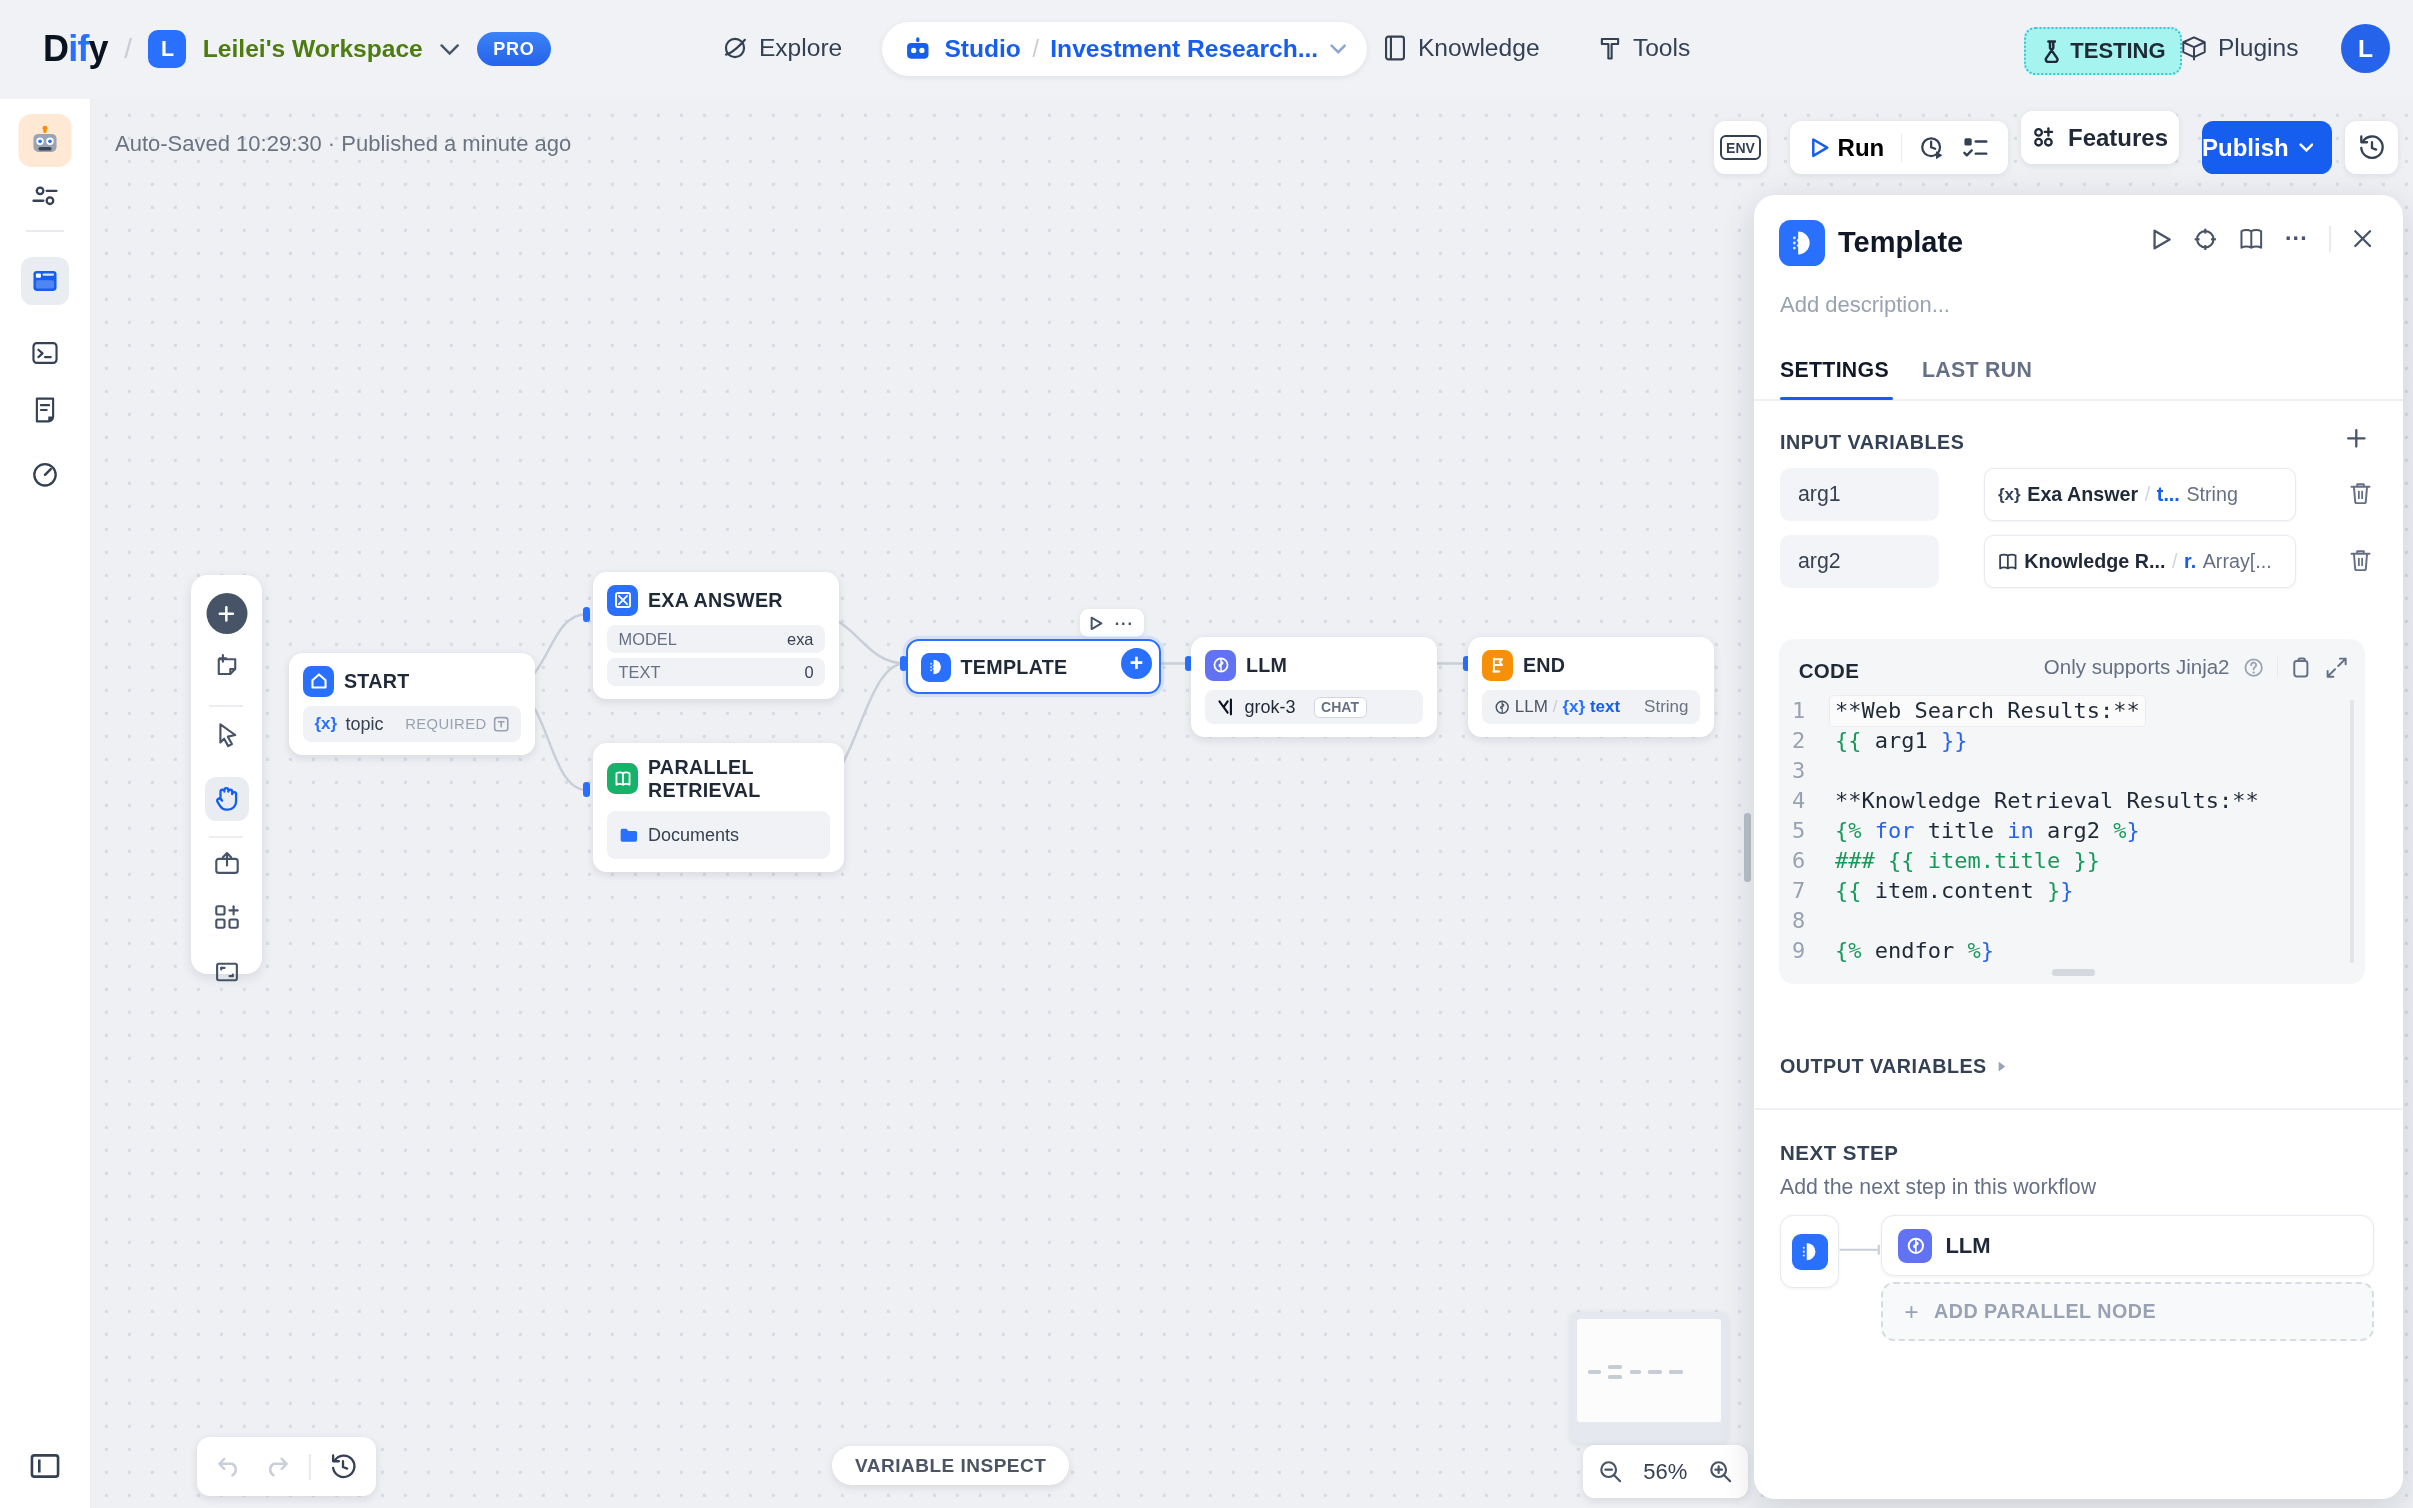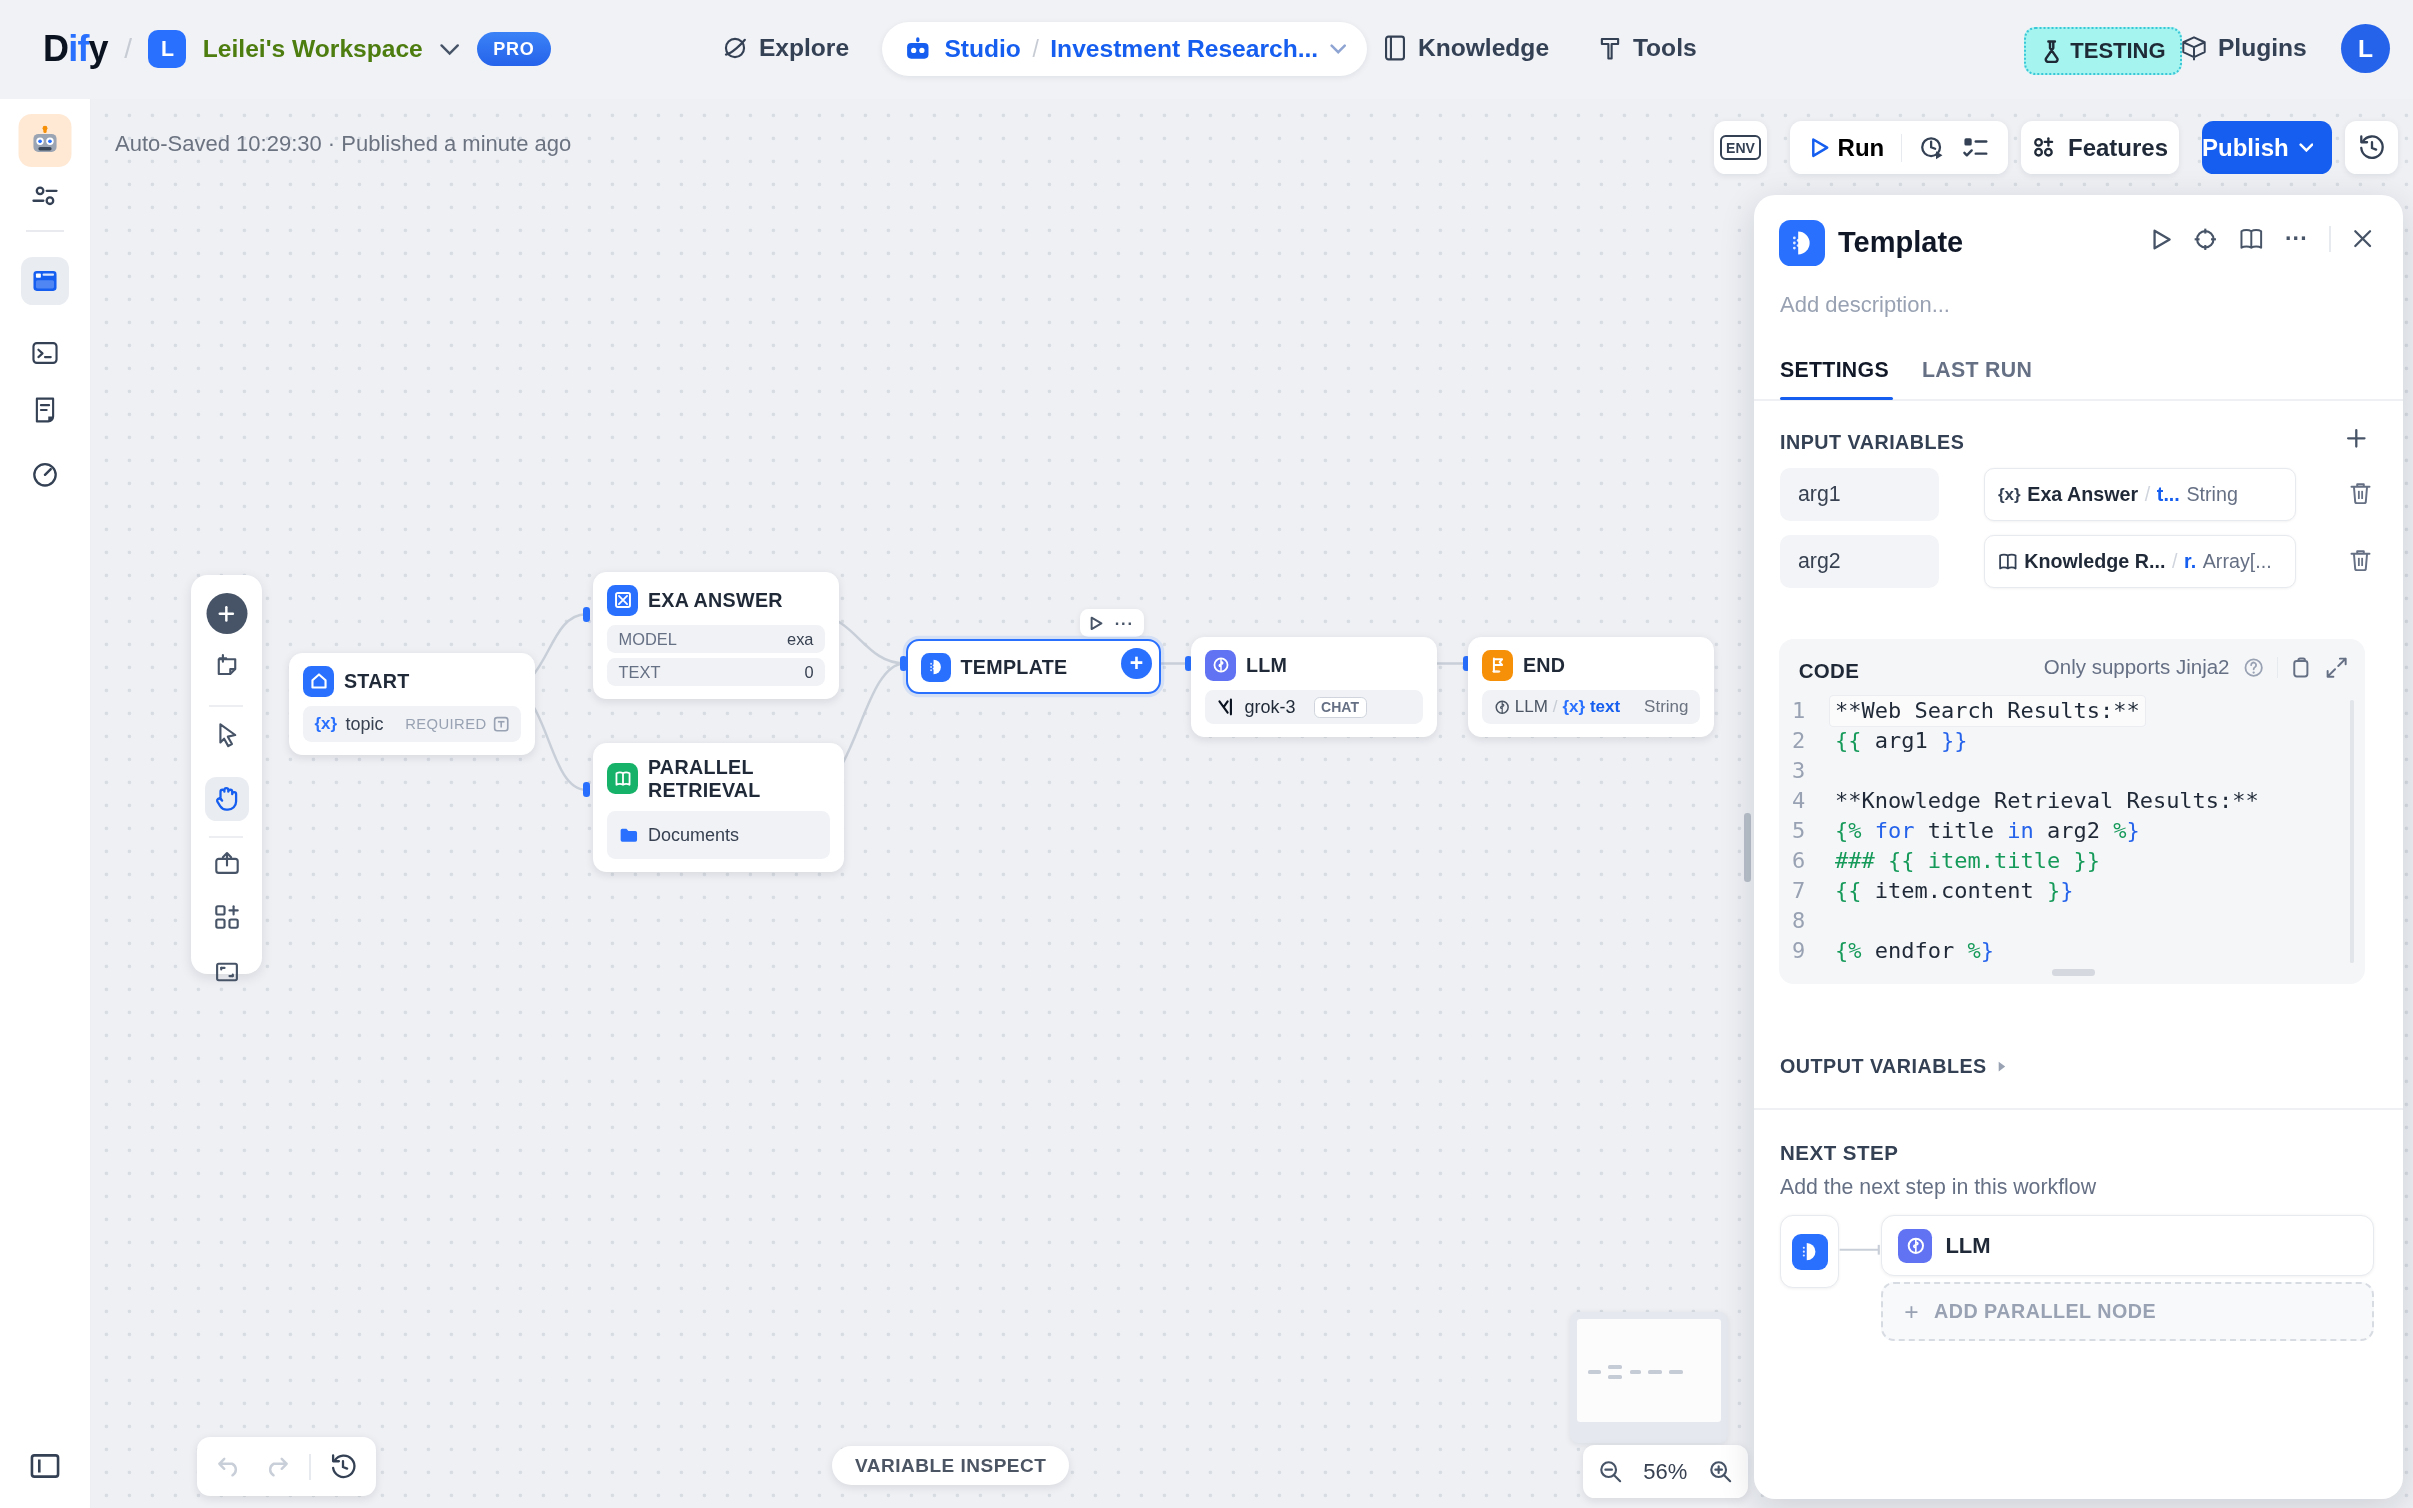--- a/index.html
+++ b/index.html
@@ -9,21 +9,21 @@
   svg{display:block;}
 
   
   .topbar{left:0;top:0;width:2413px;height:99px;background:#f0f2f6;}
   .logo{font-size:36px;font-weight:700;letter-spacing:-0.8px;color:#0b1220;}
   .logo .blue{color:#2970ff;}
   .hdr-sep{color:#c7ccd4;font-size:28px;font-weight:300;}
   .ws-tile{width:38px;height:38px;border-radius:9.9px;background:#2970ff;color:#fff;font-size:21.3px;font-weight:700;display:flex;align-items:center;justify-content:center;}
   .ws-name{font-size:24.6px;font-weight:600;color:#4d7c0f;}
   .pro{background:linear-gradient(180deg,#3b82f6,#2563eb);color:#fff;font-size:18px;font-weight:700;letter-spacing:0.8px;border-radius:820px;padding:6.6px 16.4px;}
-  .navitem{font-size:24.6px;font-weight:700;color:#344054;display:flex;align-items:center;gap:9.9px;}
+  .navitem{font-size:24.6px;font-weight:400;color:#344054;display:flex;align-items:center;gap:9.9px;}
   .studio-pill{background:#fff;border-radius:820px;height:54px;padding:0 21.3px;display:flex;align-items:center;gap:11.5px;box-shadow:0 1.6px 6.6px rgba(16,24,40,.08);}
   .studio-pill .b{color:#155eef;font-size:24.6px;font-weight:700;}
   .studio-pill .sep{color:#c7ccd4;font-size:23px;}
   .testing{background:#a6f4ef;border:2.5px dotted #39c7d8;border-radius:11.5px;height:44px;padding:0 14.8px;display:flex;align-items:center;gap:8.2px;font-size:22px;font-weight:700;color:#1f2a37;}
   .avatar{width:49px;height:49px;border-radius:50%;background:#2563eb;color:#fff;font-size:24.6px;font-weight:600;display:flex;align-items:center;justify-content:center;}
 
   
   .sidebar{left:0;top:99px;width:90px;height:1410px;background:#ffffff;border-right:0.8px solid #eceef2;}
   .side-ic{position:absolute;left:50%;transform:translateX(-50%);display:flex;align-items:center;justify-content:center;}
   .app-tile{width:53px;height:53px;border-radius:13px;background:#ffe9d5;}
@@ -250,21 +250,21 @@
       <path d="M21 20 l8 5 -8 5 z" fill="#344054"></path>
     </svg>
   <svg width="26" height="26" viewBox="0 0 32 32">
       <rect x="3" y="4" width="9" height="9" rx="2" fill="#344054"></rect>
       <line x1="17" y1="8" x2="30" y2="8" stroke="#344054" stroke-width="3" stroke-linecap="round"></line>
       <polyline points="3,22 6,25 12,19" fill="none" stroke="#344054" stroke-width="3" stroke-linecap="round" stroke-linejoin="round"></polyline>
       <line x1="17" y1="23" x2="30" y2="23" stroke="#344054" stroke-width="3" stroke-linecap="round"></line>
     </svg>
 </div>
 
-<div class="abs tbtn" style="left:2021px;top:121px;width:158px;height:53px;gap:11.5px;">
+<div class="abs tbtn" style="left:2021px;top:111px;width:158px;height:53px;gap:11.5px;">
   <svg width="24.6" height="24.6" viewBox="0 0 30 30">
       <circle cx="8" cy="21" r="4" fill="none" stroke="#1f2937" stroke-width="2.8"></circle>
       <circle cx="20" cy="21" r="4" fill="none" stroke="#1f2937" stroke-width="2.8"></circle>
       <circle cx="8" cy="9" r="4" fill="none" stroke="#1f2937" stroke-width="2.8"></circle>
       <line x1="20" y1="4" x2="20" y2="13" stroke="#1f2937" stroke-width="2.8" stroke-linecap="round"></line>
       <line x1="15.5" y1="8.5" x2="24.5" y2="8.5" stroke="#1f2937" stroke-width="2.8" stroke-linecap="round"></line>
     </svg>
   <span class="tb-label">Features</span>
 </div>
 

